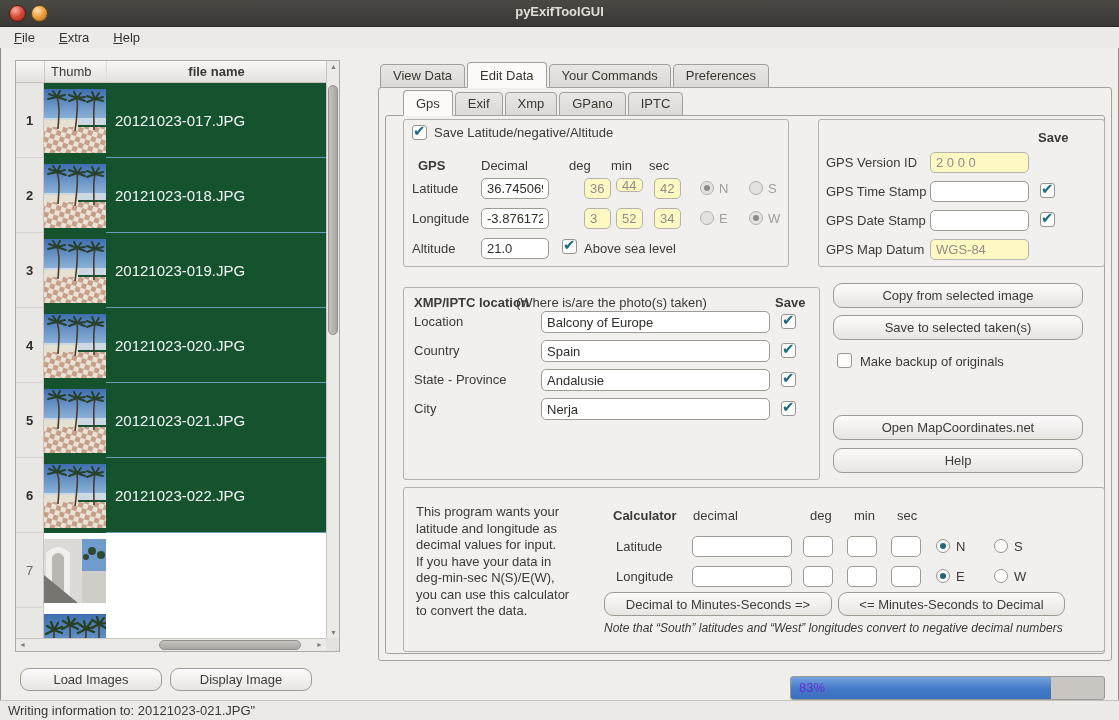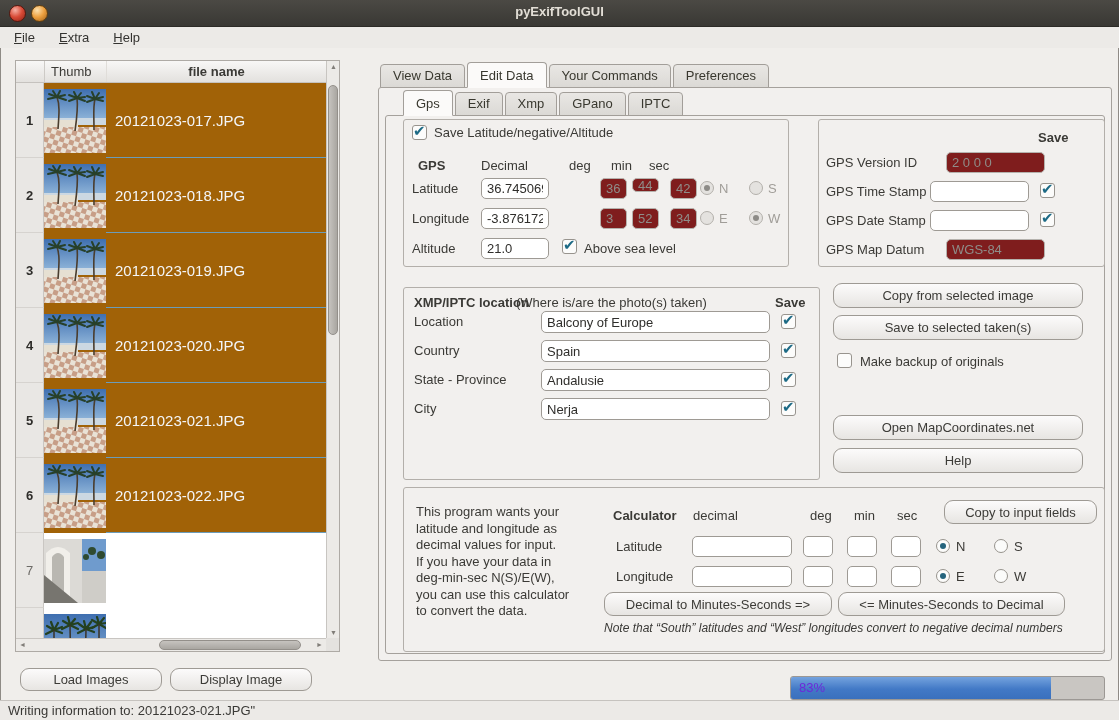--- a/index.html
+++ b/index.html
@@ -16,21 +16,21 @@
   
   .menubar{position:absolute;left:0;top:27px;width:1119px;height:21px;background:#eceae7;display:flex;align-items:center;}
   .menu-item{padding:1px 10px;margin-left:4px;color:#343330;}
   .menu-item::first-letter{text-decoration:underline;}
   
   .btn{position:absolute;display:flex;align-items:center;justify-content:center;
     background:linear-gradient(#fcfbfb,#e7e5e2);border:1px solid #9e9a94;border-radius:9px;
     color:#3c3b37;font-size:13px;box-sizing:border-box;cursor:default;}
   .tin{position:absolute;background:#fff;border:1px solid #9e9a94;border-radius:5px;
     font-family:inherit;font-size:13px;color:#2f2e2b;padding:0 5px;box-sizing:border-box;}
-  .tin.dis{background:#7f1d1d;color:#8f8d89;border-color:#b5b2ad;margin-left:16px;}
+  .tin.dis{background:#fef9c3;color:#8f8d89;border-color:#b5b2ad;}
   .cb{position:absolute;width:15px;height:15px;background:#fcfcfb;border:1px solid #98948e;border-radius:3px;box-sizing:border-box;}
   .cb.checked::after{content:"\2714";position:absolute;left:0px;top:-4px;font-size:15px;font-weight:bold;color:#1d6a85;}
   .radio{position:absolute;width:14px;height:14px;border-radius:50%;background:#fbfbfa;border:1px solid #97938d;box-sizing:border-box;}
   .radio.sel::after{content:"";position:absolute;left:3px;top:3px;width:6px;height:6px;border-radius:50%;background:#24637d;}
   .radio.dis{background:#e4e2df;border-color:#b3b0ab;}
   .radio.dis.sel::after{background:#8d8b87;}
   .lbl{position:absolute;white-space:nowrap;color:#3b3a36;}
   .lbl.dim{color:#a09d98;}
   .bold{font-weight:bold;}
   .group{position:absolute;border:1px solid #b3afaa;border-radius:3px;box-sizing:border-box;}
@@ -51,21 +51,21 @@
   .fhead .hc-name{flex:1;text-align:center;font-weight:bold;padding-top:3px;}
   .frows{position:absolute;left:0;top:22px;right:13px;bottom:13px;overflow:hidden;background:#fff;}
   .frow{position:relative;height:75px;}
   .frow.partial{height:32px;overflow:hidden;}
   .frow-inner{display:flex;height:75px;}
   .frow .numcell{width:28px;background:#e9e7e4;border-right:1px solid #c9c6c2;border-bottom:1px solid #d6d3cf;
     display:flex;align-items:center;justify-content:center;font-weight:bold;color:#2e2d2a;box-sizing:border-box;}
   .frow.unsel .numcell{font-weight:normal;color:#6d6b67;}
   .frow .thumbcell{width:62px;display:flex;align-items:center;box-sizing:border-box;}
   .frow .namecell{flex:1;display:flex;align-items:center;padding-left:9px;font-size:15px;border-bottom:1px solid #dcd9d5;box-sizing:border-box;}
-  .frow.sel .thumbcell,.frow.sel .namecell{background:#a16207;}
+  .frow.sel .thumbcell,.frow.sel .namecell{background:#14532d;}
   .frow.sel .namecell{color:#f4f6f8;border-bottom:1px solid #6b9cba;}
   .frow.unsel .namecell{color:#3a3936;background:#fff;}
   .thumb-img{width:62px;height:64px;display:block;}
   .vscroll{position:absolute;top:0;right:0;bottom:13px;width:13px;background:#eceae7;border-left:1px solid #c8c5c1;box-sizing:border-box;}
   .vscroll .thumb{position:absolute;left:1px;right:1px;top:24px;height:250px;border-radius:6px;
     background:linear-gradient(90deg,#c6c3bf,#a9a6a1);border:1px solid #938f8a;box-sizing:border-box;}
   .vscroll .arr{position:absolute;left:3px;font-size:7px;color:#807d78;}
   .hscroll{position:absolute;left:0;right:13px;bottom:0;height:13px;background:#eceae7;border-top:1px solid #c8c5c1;box-sizing:border-box;}
   .hscroll .thumb{position:absolute;top:1px;bottom:1px;left:46%;width:46%;border-radius:6px;
     background:linear-gradient(#c6c3bf,#a9a6a1);border:1px solid #938f8a;box-sizing:border-box;}
@@ -368,21 +368,20 @@
 decimal values for input.
 If you have your data in
 deg-min-sec N(S)/E(W),
 you can use this calculator
 to convert the data.</div>
     <span class="lbl bold" style="left:209px;top:20px">Calculator</span>
     <span class="lbl" style="left:289px;top:20px">decimal</span>
     <span class="lbl" style="left:406px;top:20px">deg</span>
     <span class="lbl" style="left:450px;top:20px">min</span>
     <span class="lbl" style="left:493px;top:20px">sec</span>
-    <div class="btn" style="left:540px;top:12px;width:153px;height:24px">Copy to input fields</div>
 
     <span class="lbl" style="left:212px;top:51px">Latitude</span>
     <input class="tin" style="left: 288px; top: 48px; width: 100px; height: 21px;">
     <input class="tin" style="left: 399px; top: 48px; width: 30px; height: 21px;">
     <input class="tin" style="left: 443px; top: 48px; width: 30px; height: 21px;">
     <input class="tin" style="left: 487px; top: 48px; width: 30px; height: 21px;">
     <div class="radio sel" style="left:532px;top:51px"></div>
     <span class="lbl" style="left:552px;top:51px">N</span>
     <div class="radio" style="left:590px;top:51px"></div>
     <span class="lbl" style="left:610px;top:51px">S</span>

